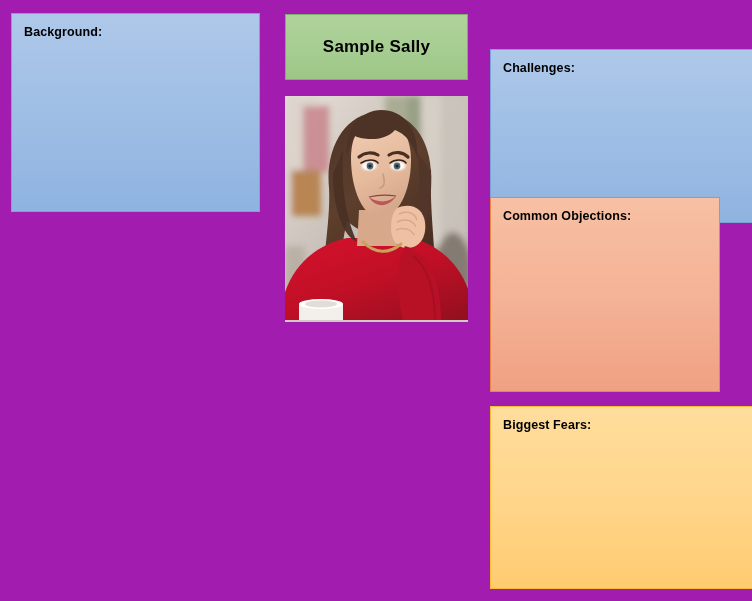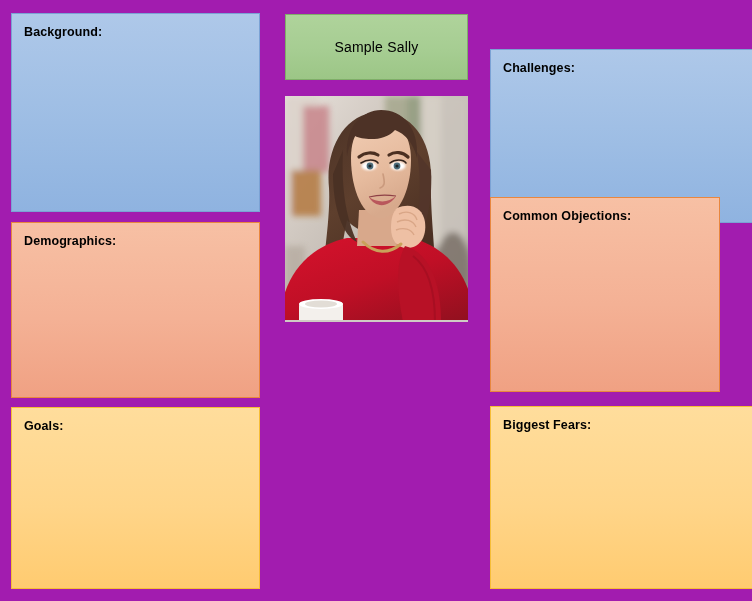--- a/index.html
+++ b/index.html
@@ -61,22 +61,22 @@
     border-color: #7fae68;
   }
 
   
   .title-card {
     display: flex;
     align-items: center;
     justify-content: center;
   }
   .title-text {
-    font-size: 14px;
-    font-weight: normal;
+    font-size: 17px;
+    font-weight: bold;
     color: #000000;
     text-align: center;
     letter-spacing: 0.2px;
   }
 
   
   .photo {
     position: absolute;
     overflow: hidden;
     background: #cfcac4;
@@ -85,27 +85,21 @@
 </style>
 </head>
 <body>
 
 <div class="canvas">
 
   <div class="card blue" style="left:11px; top:13px; width:249px; height:199px;">
     <span class="card-label">Background:</span>
   </div>
 
-  <div class="card orange" style="left:11px; top:222px; width:249px; height:176px;">
-    <span class="card-label">Demographics:</span>
-  </div>
-
-  <div class="card yellow" style="left:11px; top:407px; width:249px; height:182px;">
-    <span class="card-label">Goals:</span>
-  </div>
+
 
   <div class="card green title-card" style="left:285px; top:14px; width:183px; height:66px;">
     <span class="title-text">Sample Sally</span>
   </div>
 
   <div class="photo" style="left:285px; top:96px; width:183px; height:226px;">
     <svg width="183" height="226" viewBox="0 0 183 226" xmlns="http://www.w3.org/2000/svg" role="img">
       <defs>
         <linearGradient id="bgBlur" x1="0" y1="0" x2="1" y2="1">
           <stop offset="0%" stop-color="#e7e0da"></stop>

